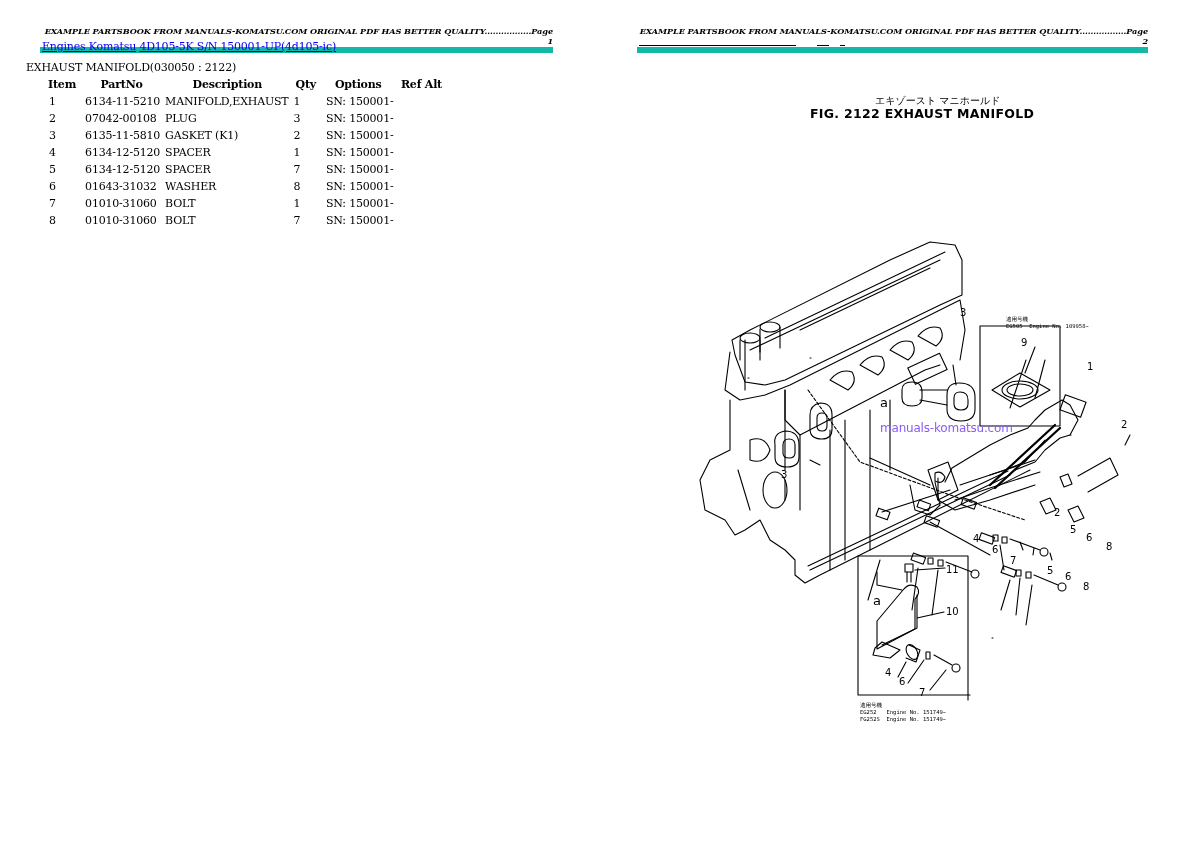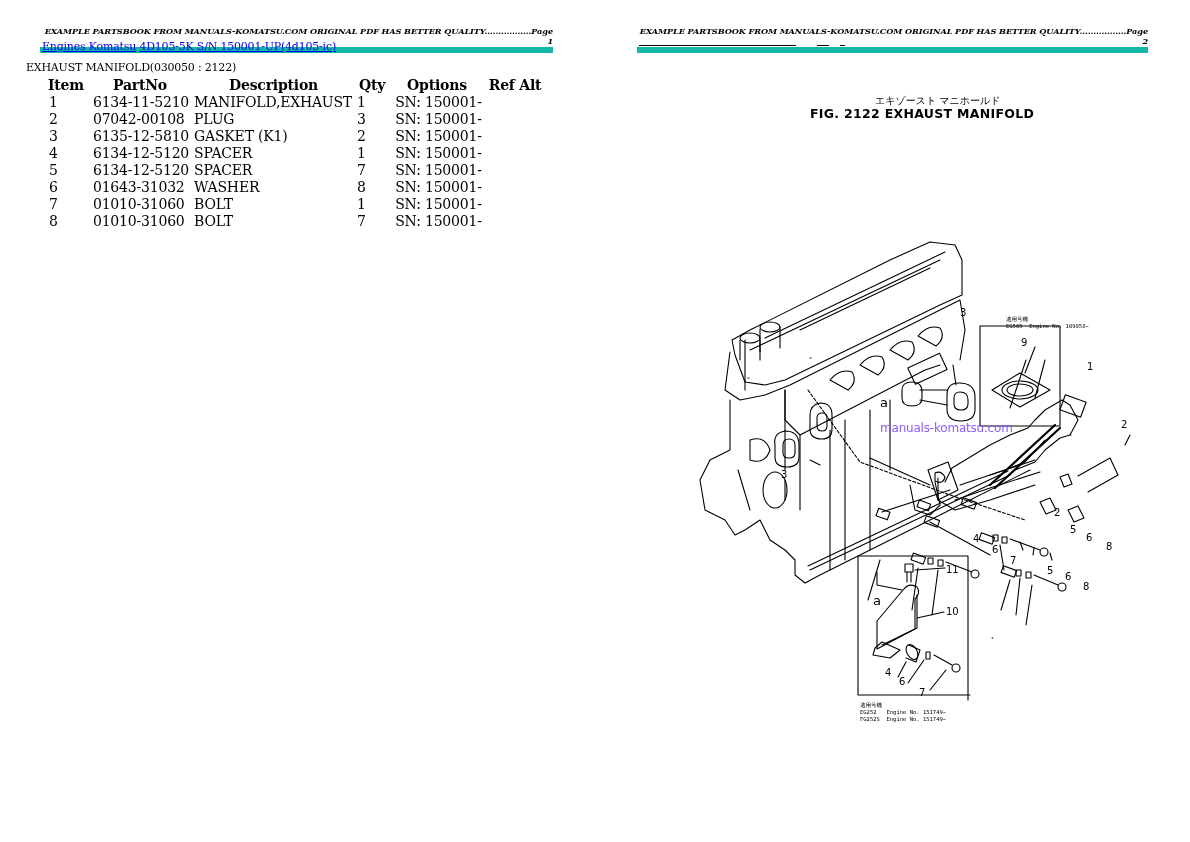--- a/index.html
+++ b/index.html
@@ -16,21 +16,21 @@
     font-size: 8.2px; font-weight: bold; font-style: italic; text-align: right;
     letter-spacing: -0.1px; line-height: 10px;
     border-bottom: 6px solid #14b8a6; padding-bottom: 1px;
   }
   .page-right .page-header { left: 42px; width: 511px; }
   .crumbs { position: absolute; top: 40px; left: 42px; font-size: 11px; line-height: 13px; letter-spacing: -0.2px; }
   .crumbs a { color: #0000ee; text-decoration: underline; }
   .section-title { position: absolute; top: 61px; left: 26px; font-size: 11px; line-height: 13px; letter-spacing: -0.2px; }
   table.parts {
     position: absolute; top: 76px; left: 44px; border-collapse: collapse;
-    font-size: 14px; letter-spacing: -0.2px;
+    font-size: 11px; letter-spacing: -0.2px;
   }
   table.parts th { font-weight: bold; padding: 0 4px; height: 17px; text-align: center; white-space: nowrap; }
   table.parts td { padding: 0 3px; height: 17px; white-space: nowrap; }
   table.parts td.c-item { padding-left: 5px; width: 22px; }
   table.parts td.c-part { width: 70px; padding-left: 5px; }
   table.parts td.c-desc { width: 112px; padding-left: 2px; margin-left: 28px; }
   table.parts td.c-qty { width: 18px; padding-left: 2px; }
   table.parts td.c-opt { width: 54px; padding-left: 6px; }
   table.parts td.c-ref { width: 44px; }
   .rule-stub { position: absolute; height: 1px; background: #000; }
@@ -76,21 +76,21 @@
       <tr>
         <td class="c-item">2</td>
         <td class="c-part">07042-00108</td>
         <td class="c-desc">PLUG</td>
         <td class="c-qty">3</td>
         <td class="c-opt">SN: 150001-</td>
         <td class="c-ref"></td>
       </tr>
       <tr>
         <td class="c-item">3</td>
-        <td class="c-part">6135-12-5810</td>
+        <td class="c-part">6135-11-5810</td>
         <td class="c-desc">GASKET (K1)</td>
         <td class="c-qty">2</td>
         <td class="c-opt">SN: 150001-</td>
         <td class="c-ref"></td>
       </tr>
       <tr>
         <td class="c-item">4</td>
         <td class="c-part">6134-12-5120</td>
         <td class="c-desc">SPACER</td>
         <td class="c-qty">1</td>

